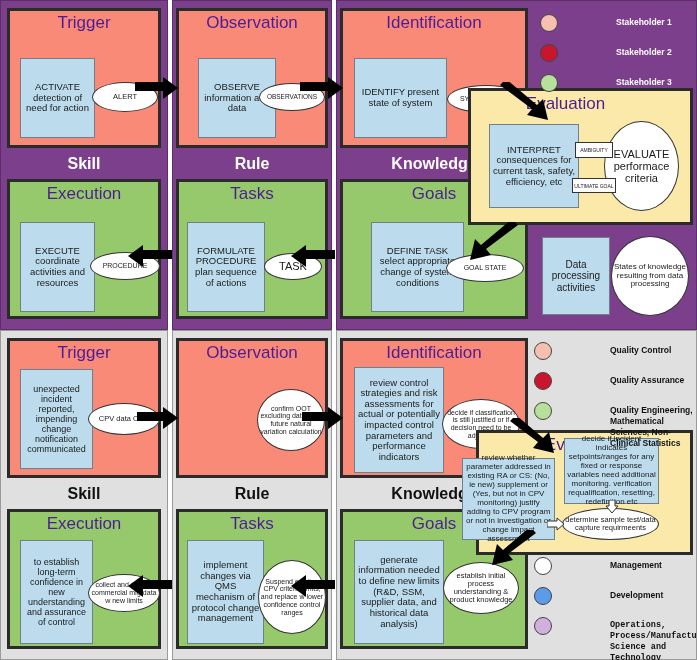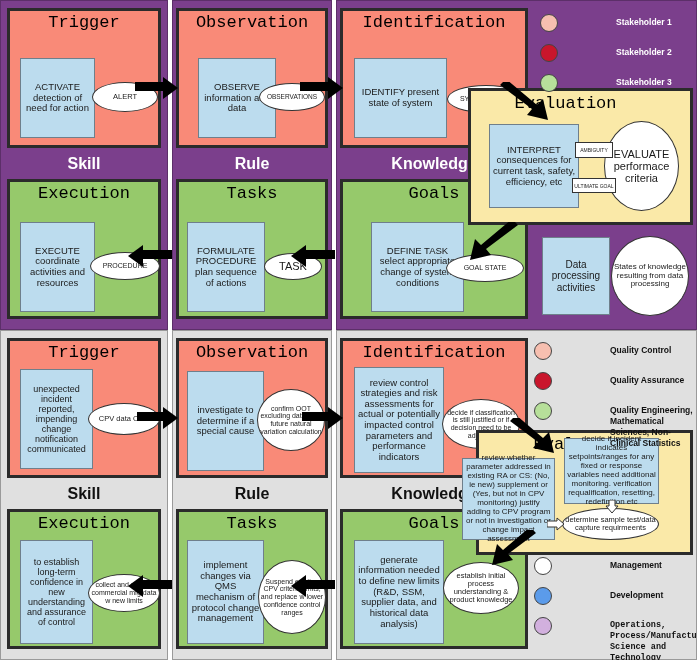--- a/index.html
+++ b/index.html
@@ -14,21 +14,21 @@
   .pane{position:absolute;border:1px solid #8a8a8a;box-sizing:border-box;}
   .pane.purple{background:#7b3f8c;border-color:#5c2f69;}
   .pane.gray{background:#e0e0e0;border-color:#9a9a9a;}
 
   .block{position:absolute;box-sizing:border-box;border:3px solid #2b2b2b;}
   .block.red{background:#f98a78;}
   .block.green{background:#96c96b;}
   .block.yellow{background:#fae9a8;}
 
   .block-title{position:absolute;left:0;right:0;top:2px;text-align:center;
-    font-size:17px;color:#000000;line-height:20px;font-family:Liberation Mono, monospace;}
+    font-size:17px;color:#4c1d95;line-height:20px;}
 
   .band{position:absolute;box-sizing:border-box;display:flex;align-items:center;justify-content:center;
     font-size:16px;font-weight:bold;}
   .band.onpurple{color:#ffffff;}
   .band.ongray{color:#111111;}
 
   
   .bbox{position:absolute;box-sizing:border-box;background:#bcdcee;border:1px solid #6f7f8b;
     display:flex;align-items:center;justify-content:center;text-align:center;
     color:#1a1a1a;padding:2px;line-height:1.12;}
@@ -163,21 +163,20 @@
     </div>
     <div class="band ongray" style="left:7px;top:148px;width:154px;height:31px;">Skill</div>
     <div class="block green" style="left:7px;top:179px;width:154px;height:140px;">
       <div class="block-title">Execution</div>
       <div class="bbox" style="left:10px;top:28px;width:73px;height:104px;font-size:9px;">to establish long-term confidence in new understanding and assurance of control</div>
       <div class="ell" style="left:78px;top:62px;width:72px;height:38px;font-size:7px;">collect and assess commercial mfg data w new limits</div>
     </div>
 
     <div class="block red" style="left:176px;top:8px;width:152px;height:140px;">
       <div class="block-title">Observation</div>
-      <div class="bbox" style="left:8px;top:30px;width:77px;height:100px;font-size:9.5px;">investigate to determine if a special cause</div>
       <div class="ell" style="left:78px;top:48px;width:68px;height:62px;font-size:7px;">confirm OOT excluding data from future natural variation calculation</div>
     </div>
     <div class="band ongray" style="left:176px;top:148px;width:152px;height:31px;">Rule</div>
     <div class="block green" style="left:176px;top:179px;width:152px;height:140px;">
       <div class="block-title">Tasks</div>
       <div class="bbox" style="left:8px;top:28px;width:77px;height:104px;font-size:9.5px;">implement changes via QMS mechanism of protocol change management</div>
       <div class="ell" style="left:79px;top:48px;width:68px;height:74px;font-size:7px;">Suspend existing CPV criteria/limits, and replace w lower confidence control ranges</div>
     </div>
 
     <div class="block red" style="left:340px;top:8px;width:188px;height:140px;">

